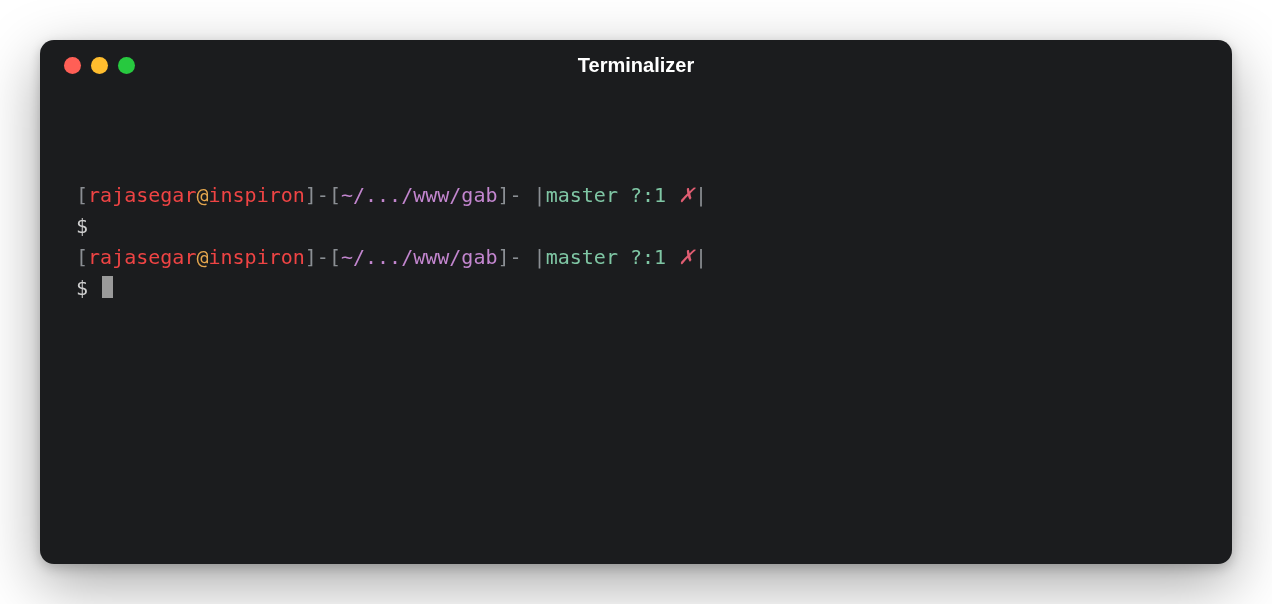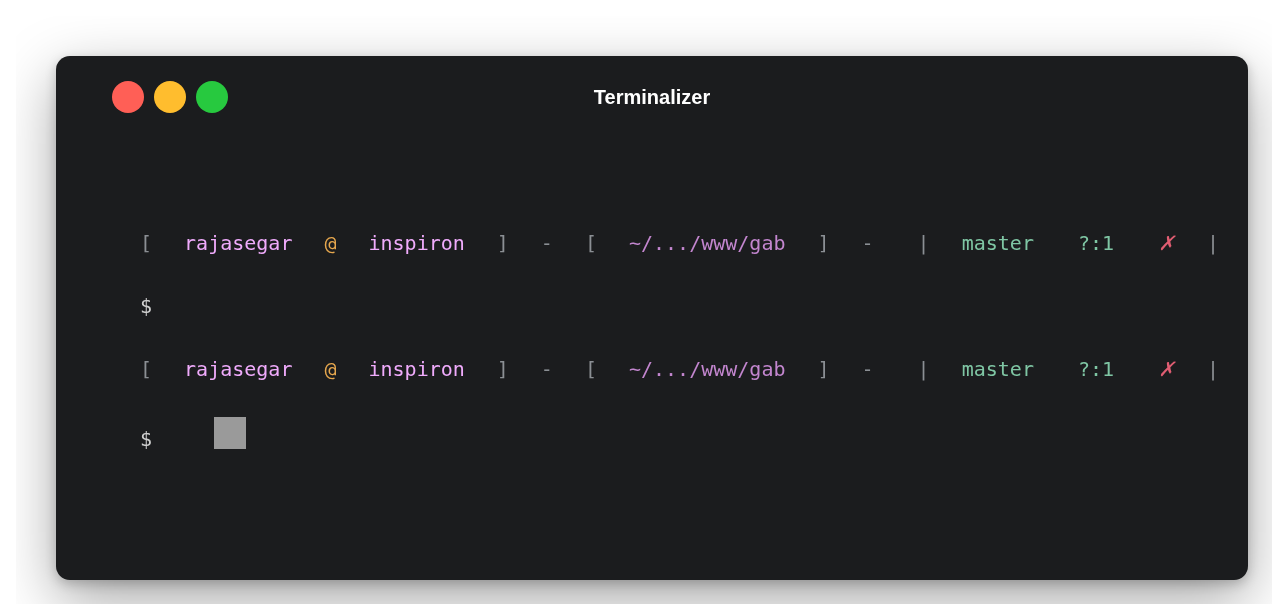--- a/index.html
+++ b/index.html
@@ -1,15 +1,15 @@
 <!DOCTYPE html>
 <html><head>
   <meta charset="utf-8">
   <style>
-    * { margin: 0; padding: 16px; box-sizing: border-box; }
+    * { margin: 0; padding: 0; box-sizing: border-box; }
     body {
       background: #ffffff;
       width: 1272px;
       height: 604px;
       display: flex;
       align-items: center;
       justify-content: center;
       font-family: "SF Mono", "Monaco", "Menlo", "Consolas", monospace;
     }
     .window {
@@ -55,21 +55,21 @@
       padding: 90px 36px 20px 36px;
       color: #cfcfcf;
       font-size: 20px;
       line-height: 1.55;
       white-space: pre;
       font-family: "SF Mono","Monaco","Menlo","Consolas",monospace;
     }
     .line { display: block; }
     .seg { display: inline; }
     .gray    { color: #8b8f94; }
-    .green   { color: #f0abfc; }
+    .green   { color: #ef4444; }
     .orange  { color: #e6a74e; }
     .path    { color: #c386cf; }
     .branch  { color: #7fc6a4; text-align: center; }
     .qmark   { color: #7fc6a4; }
     .x       { color: #e05d72; font-style: italic; }
     .dollar  { color: #cfcfcf; }
     .cursor {
       display: inline-block;
       width: 11px;
       height: 22px;

